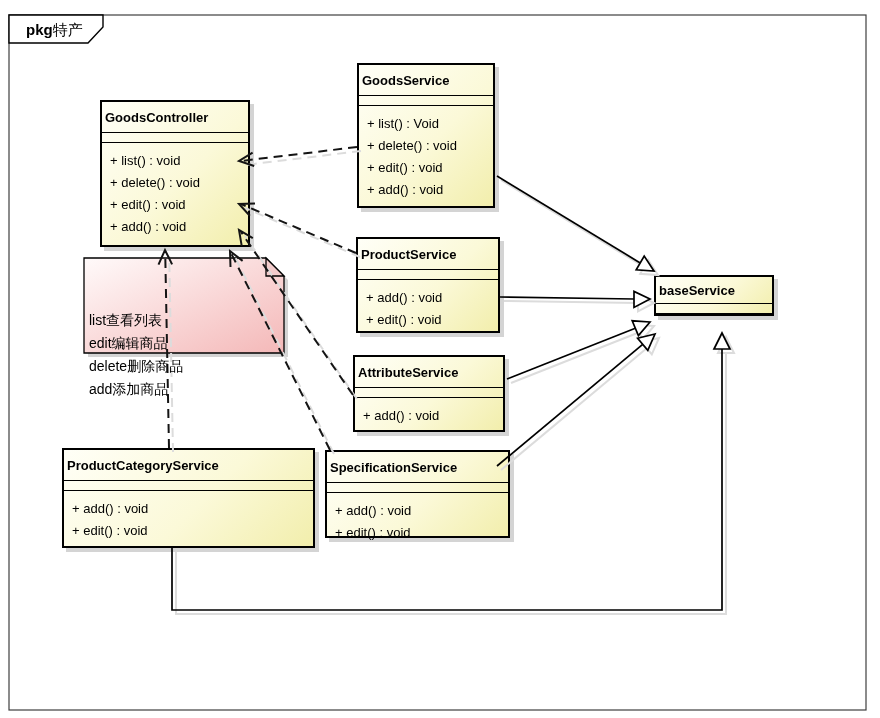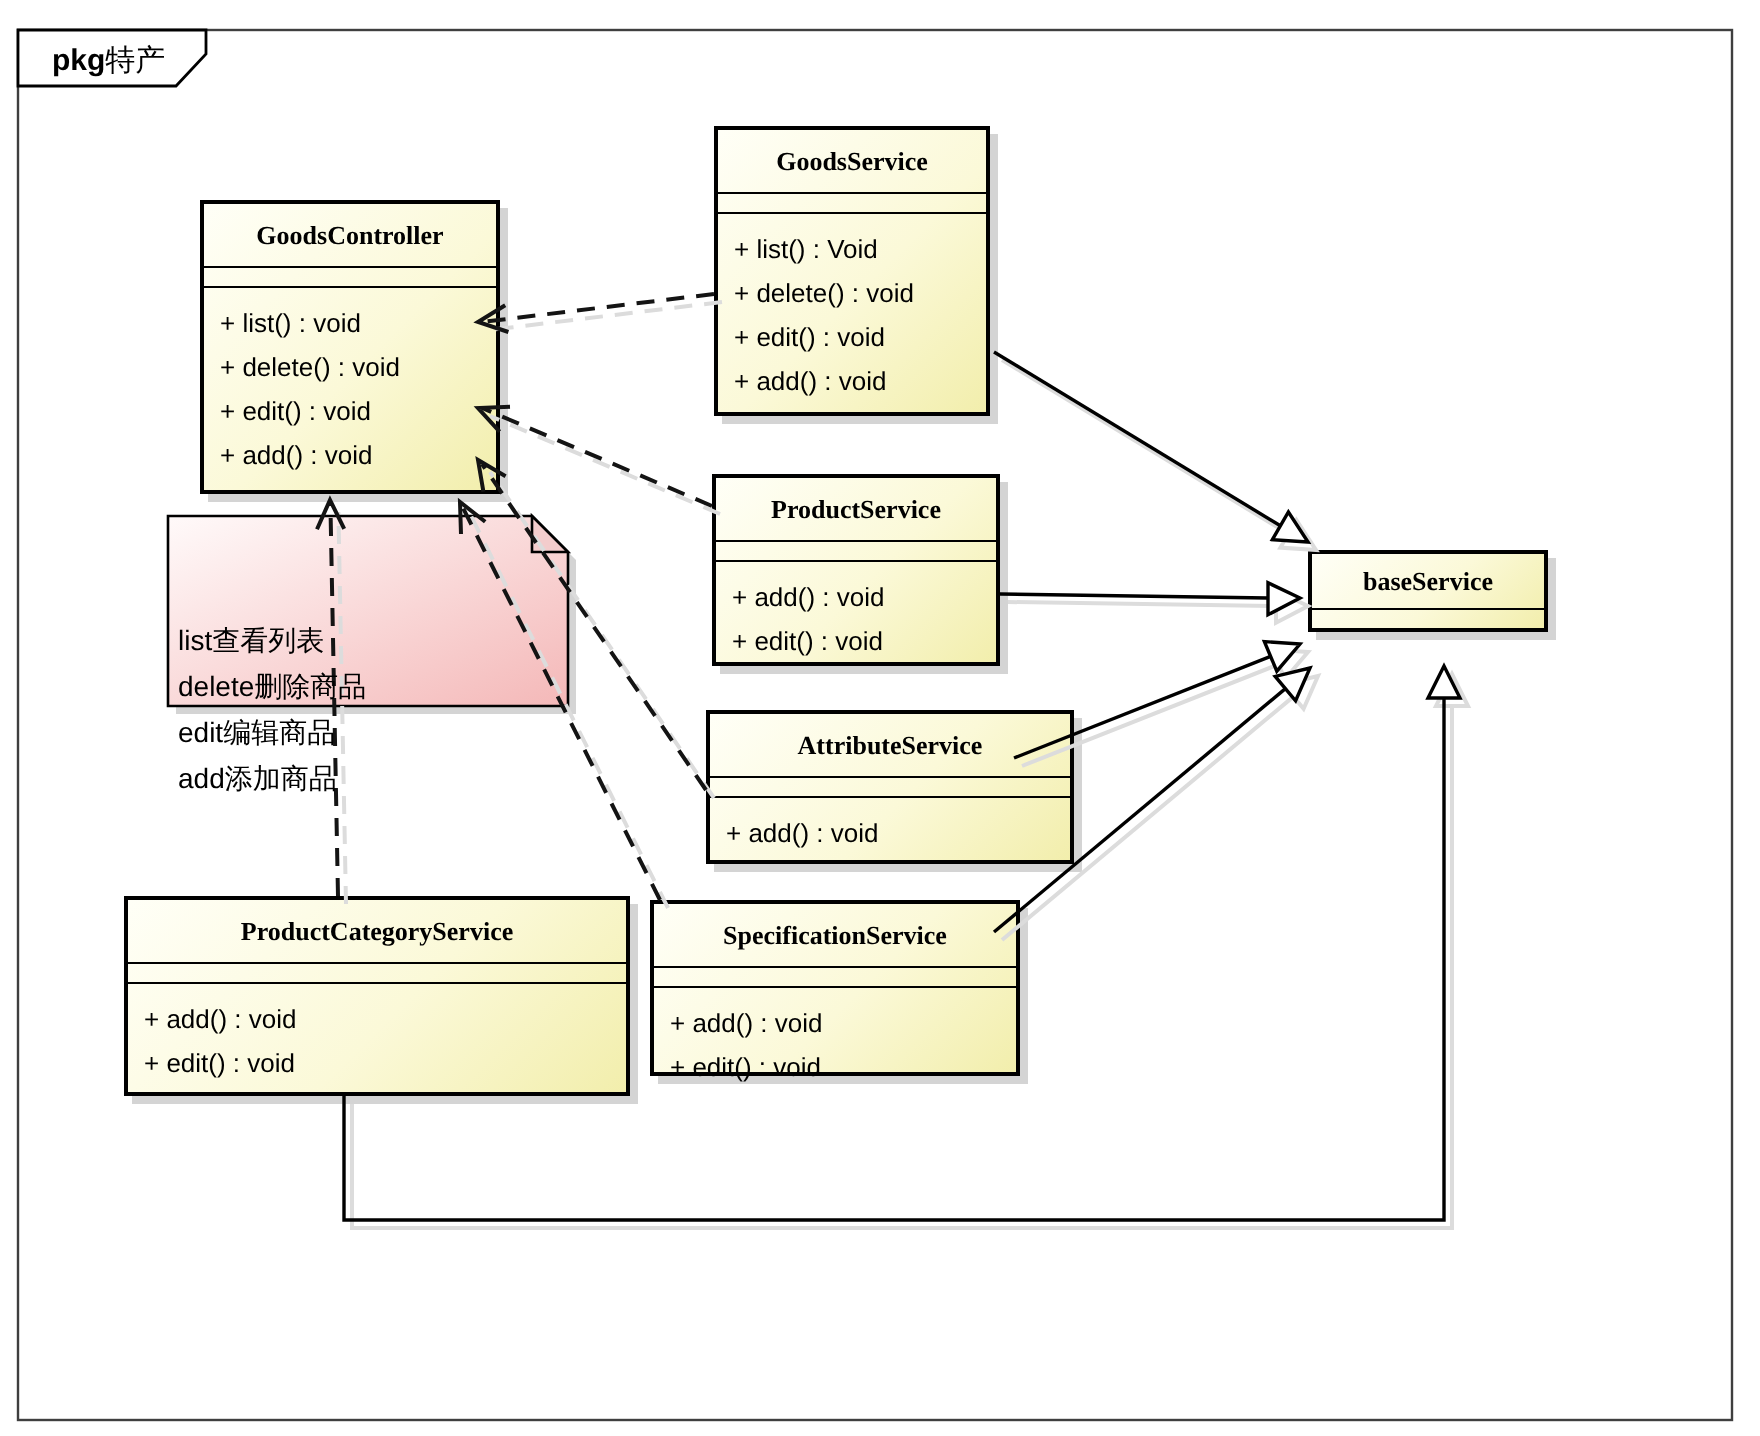--- a/index.html
+++ b/index.html
@@ -4,22 +4,22 @@
 <style>
   html,body{margin:0;padding:0;background:#ffffff;}
   #canvas{position:relative;width:880px;height:718px;background:#ffffff;overflow:hidden;
           font-family:"Liberation Sans","DejaVu Sans",sans-serif;padding-left:44px;}
   svg{position:absolute;left:0;top:0;pointer-events:none;}
   #bg-svg{z-index:1;}
   #fg-svg{z-index:3;}
   .uml-class{position:absolute;z-index:2;box-sizing:border-box;border:2px solid #000;
              background:linear-gradient(135deg,#fffff7 0%,#fbf9d8 55%,#f2eeac 100%);
              box-shadow:4px 4px 0 #d4d4d4;}
-  .uml-title{font-weight:bold;font-size:13px;text-align:center;padding:8px 3px 7px;
-             border-bottom:1px solid #000;color:#000;white-space:nowrap;font-family:Liberation Serif, serif;}
+  .uml-title{font-weight:bold;font-size:13px;text-align:left;padding:8px 3px 7px;
+             border-bottom:1px solid #000;color:#000;white-space:nowrap;}
   .uml-class.small .uml-title{padding:6px 3px 5px;}
   .uml-attrs{height:9px;border-bottom:1px solid #000;}
   .uml-methods{padding:7px 0 0 8px;font-size:13px;line-height:22px;color:#000;}
   .uml-methods .m{white-space:nowrap;}
   #tab-label{position:absolute;left:26px;top:21px;z-index:2;font-size:15px;color:#000;}
   #tab-label .b{font-weight:bold;}
   #note-text{position:absolute;left:89px;top:261px;width:190px;z-index:4;
              font-size:14px;line-height:23px;color:#000;margin-top:48px;}
   .nline{white-space:nowrap;}
 </style>
@@ -58,21 +58,21 @@
 
   <div class="uml-class" style="left:356px;top:237px;width:144px;height:96px;">
     <div class="uml-title">ProductService</div>
     <div class="uml-attrs"></div>
     <div class="uml-methods">
       <div class="m">+ add() : void</div>
       <div class="m">+ edit() : void</div>
     </div>
   </div>
 
-  <div class="uml-class" style="left:353px;top:355px;width:184px;height:77px;">
+  <div class="uml-class" style="left:353px;top:355px;width:152px;height:77px;">
     <div class="uml-title">AttributeService</div>
     <div class="uml-attrs"></div>
     <div class="uml-methods">
       <div class="m">+ add() : void</div>
     </div>
   </div>
 
   <div class="uml-class" style="left:325px;top:450px;width:185px;height:88px;">
     <div class="uml-title">SpecificationService</div>
     <div class="uml-attrs"></div>
@@ -171,18 +171,18 @@
       </g>
       <g>
         <path d="M172,548 L172,610 L722,610 L722,349" fill="none"></path>
         <path d="M722,333 L714,349 L730,349 Z" fill="#ffffff"></path>
       </g>
     </g>
   </svg>
 
   <div id="note-text">
     <div class="nline">list查看列表</div>
+    <div class="nline">edit编辑商品</div>
     <div class="nline">delete删除商品</div>
-    <div class="nline">edit编辑商品</div>
     <div class="nline">add添加商品</div>
   </div>
 
 </div>
 
 </body></html>

